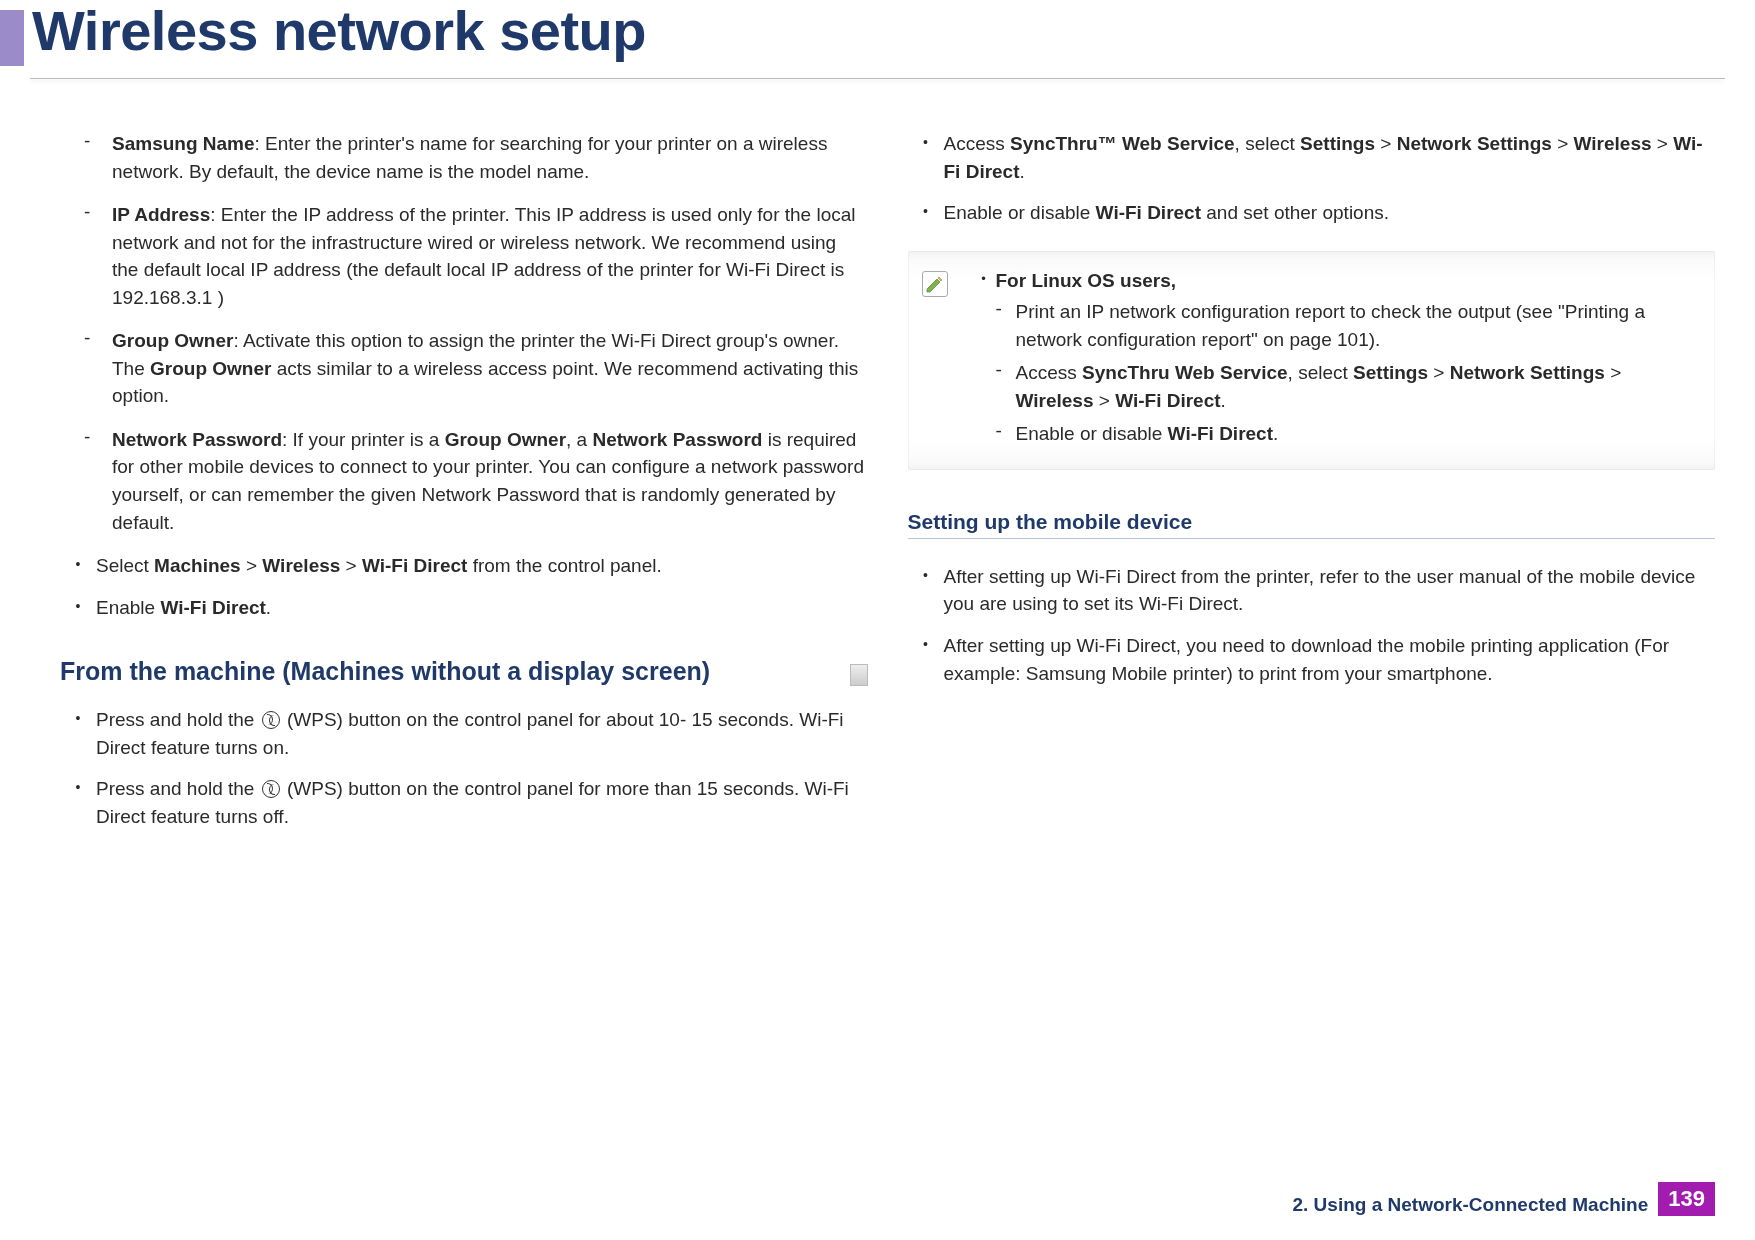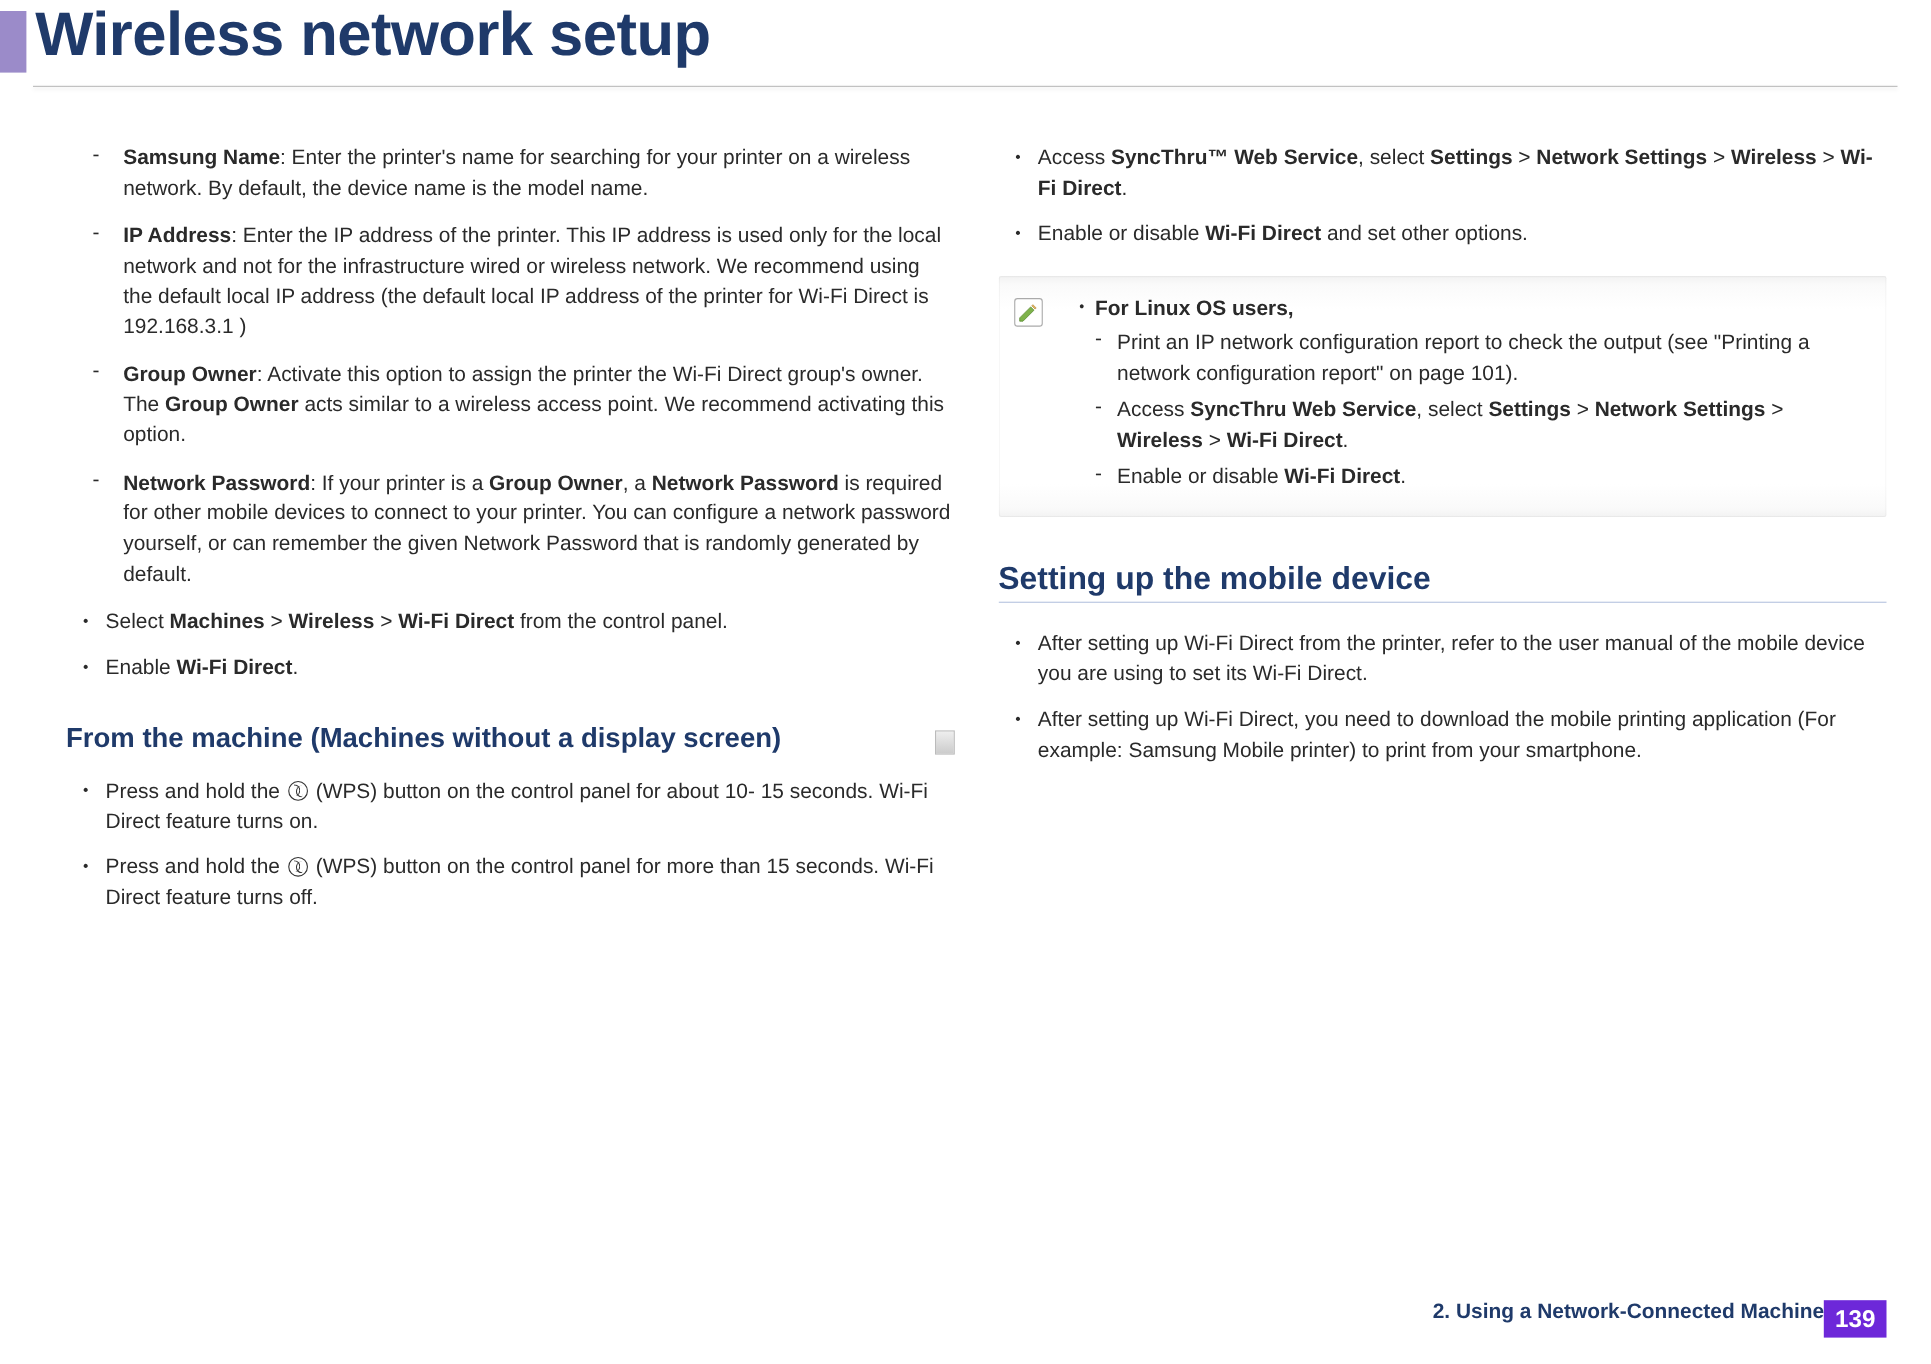--- a/index.html
+++ b/index.html
@@ -79,21 +79,21 @@
   .bullet-item .content { flex: 1; line-height: 1.45; }
   .bold { font-weight: 700; }
   .section-head {
     font-size: 25px;
     font-weight: 700;
     color: #1f3a6a;
     margin-top: 36px;
     margin-bottom: 20px;
   }
   .section-head-major {
-    font-size: 29px;
+    font-size: 21px;
     font-weight: 700;
     color: #1f3a6a;
     margin-top: 40px;
     margin-bottom: 4px;
   }
   .major-underline {
     height: 1px;
     background: #b5c3df;
     margin-bottom: 24px;
   }
@@ -158,29 +158,30 @@
     margin-bottom: 6px;
     padding-left: 24px;
   }
   .note-dash .nd-marker { width: 20px; flex-shrink: 0; }
   .note-dash .nd-content { flex: 1; line-height: 1.45; }
   .footer {
     position: absolute;
     bottom: 24px;
     right: 40px;
     display: flex;
-    align-items: flex-start;
+    align-items: flex-end;
+    gap: 10px;
   }
   .footer-text {
     font-size: 19px;
     font-weight: 700;
     color: #1f3a6a;
   }
   .page-num-badge {
-    background: #6d28d9;
+    background: #a21caf;
     color: #fff;
     font-weight: 700;
     font-size: 22px;
     padding: 4px 10px;
   }
   .scroll-cue {
     position: absolute;
     top: 664px;
     left: 850px;
     width: 18px;

